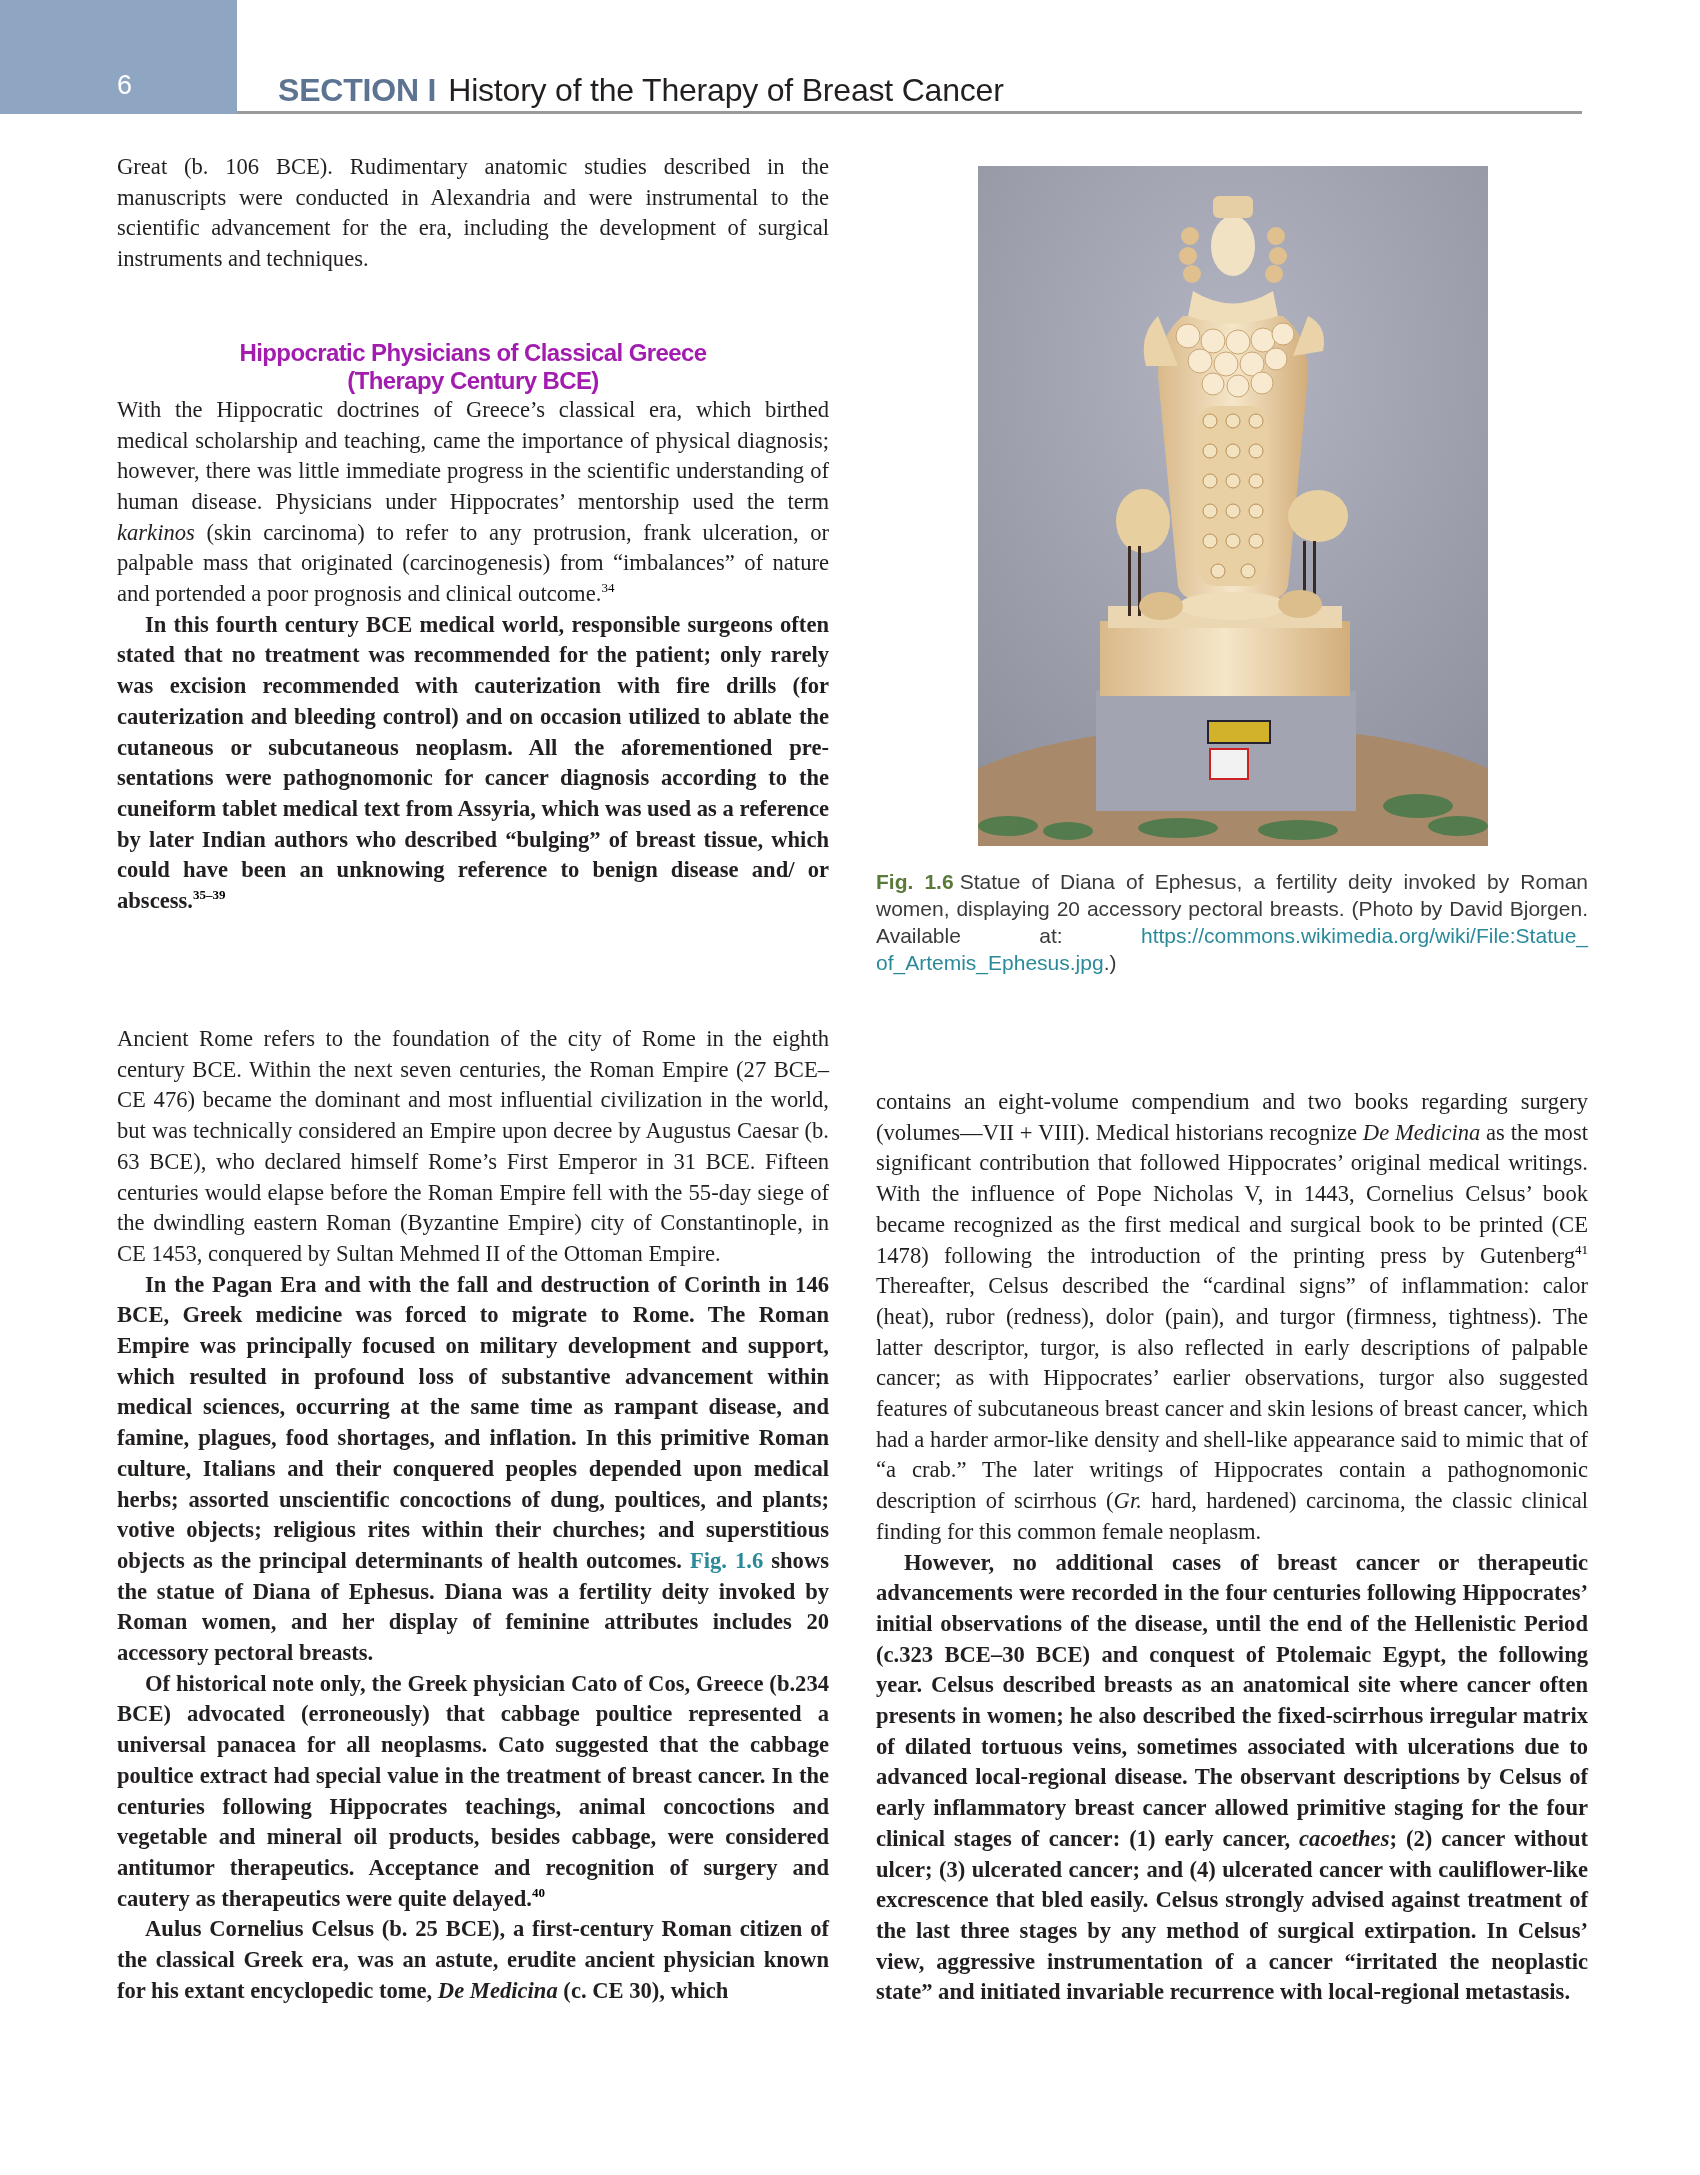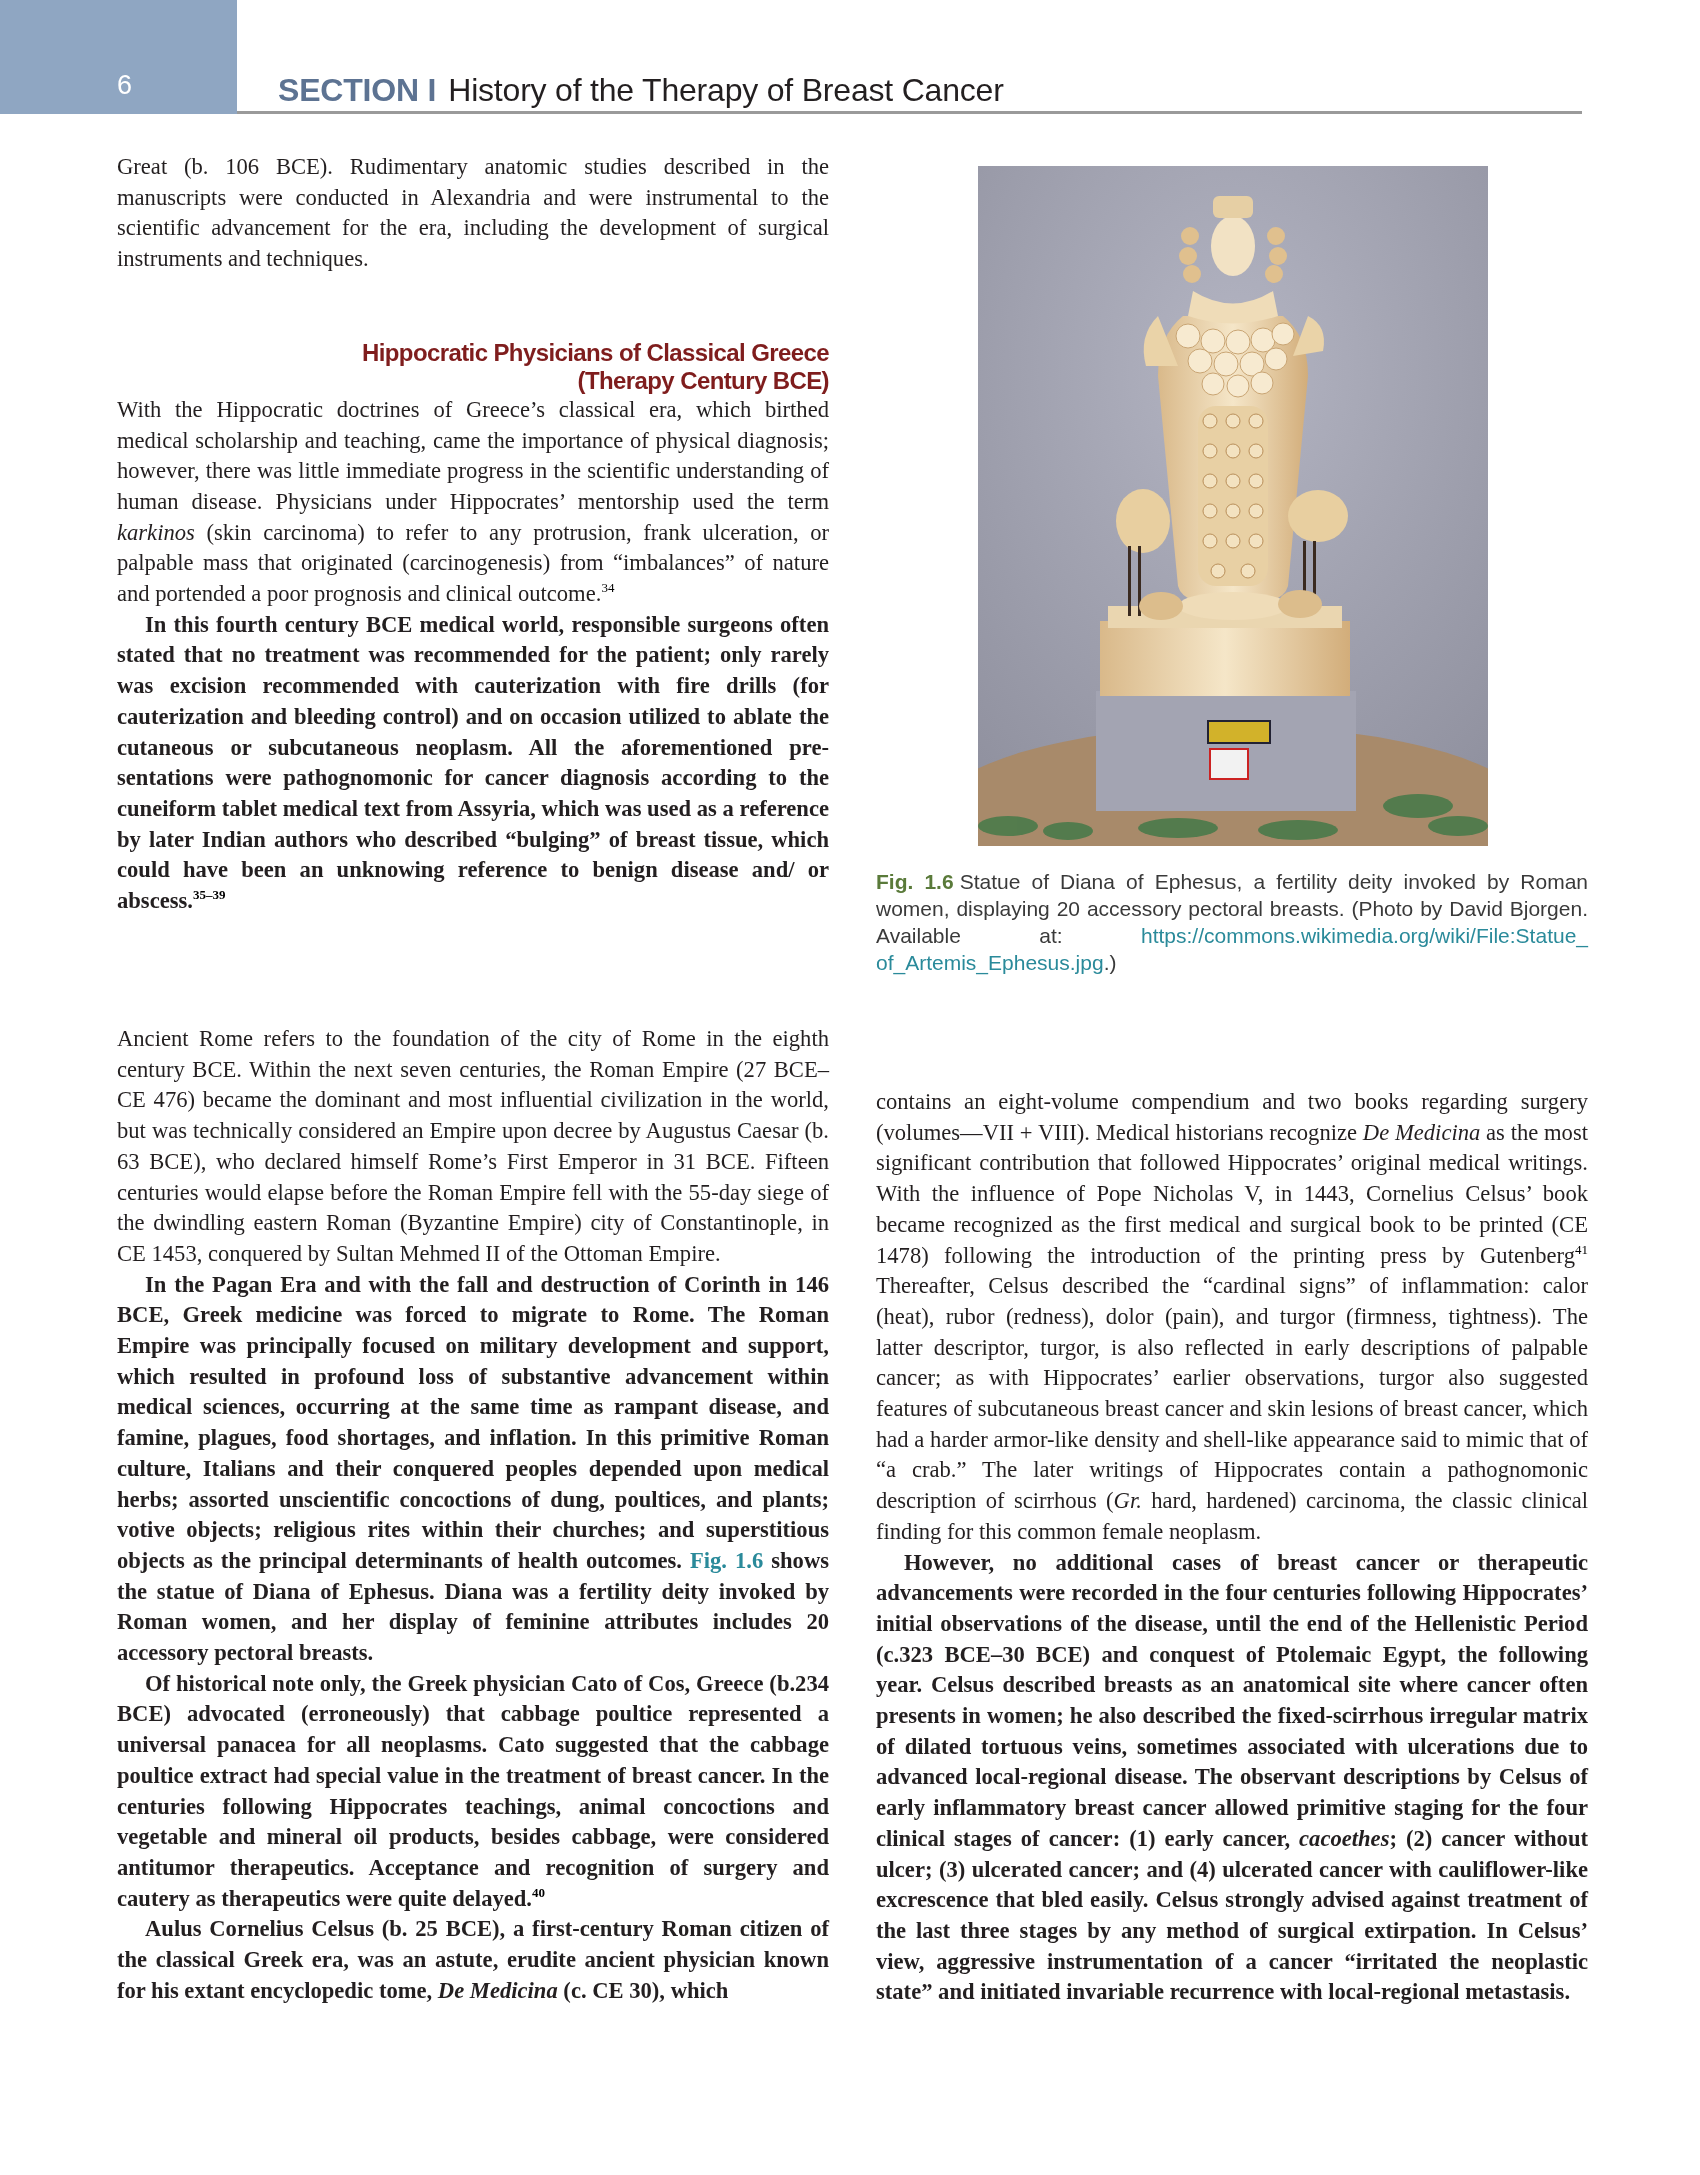--- a/index.html
+++ b/index.html
@@ -13,21 +13,21 @@
   .running-head .sec { color: #5d7392; font-weight: bold; margin-right: 12px; }
   .header-rule { position: absolute; left: 237px; top: 111px; width: 1345px; height: 3px; background: #9a9a9a; }
 
   
   .col { position: absolute; width: 712px; font-size: 22.6px; line-height: 30.7px; text-align: justify; hyphens: manual; }
   .col-left-top { left: 117px; top: 152px; }
   .col-left-bottom { left: 117px; top: 1024px; }
   .col-right { left: 876px; top: 1087px; }
   p { margin: 0; }
   p.indent { text-indent: 28px; font-weight: bold; }
-  .sec-head { font-family: "Liberation Sans", "DejaVu Sans", sans-serif; font-weight: bold; color: #7f1d1d; font-size: 24px; line-height: 28px; letter-spacing: -0.6px; margin: 0; text-align: right; }
+  .sec-head { font-family: "Liberation Sans", "DejaVu Sans", sans-serif; font-weight: bold; color: #a21caf; font-size: 24px; line-height: 28px; letter-spacing: -0.6px; margin: 0; text-align: center; }
   .gap-h { height: 64px; }
   sup.ref, .ref-sup { color: #000000; font-size: 13px; vertical-align: super; line-height: 0; }
   .xref { color: #2a8a9a; }
   em { font-style: italic; }
 
   
   .figure { position: absolute; left: 978px; top: 166px; width: 510px; height: 680px; overflow: hidden; background: #9ea0ae; }
   .figure svg { display: block; }
   .caption { position: absolute; left: 876px; top: 868px; width: 712px; font-family: "Liberation Sans", "DejaVu Sans", sans-serif; font-size: 21px; line-height: 27px; color: #3a3a3a; text-align: justify; }
   .caption .fig-label { color: #5a7a3a; font-weight: bold; margin-right: 6px; }

